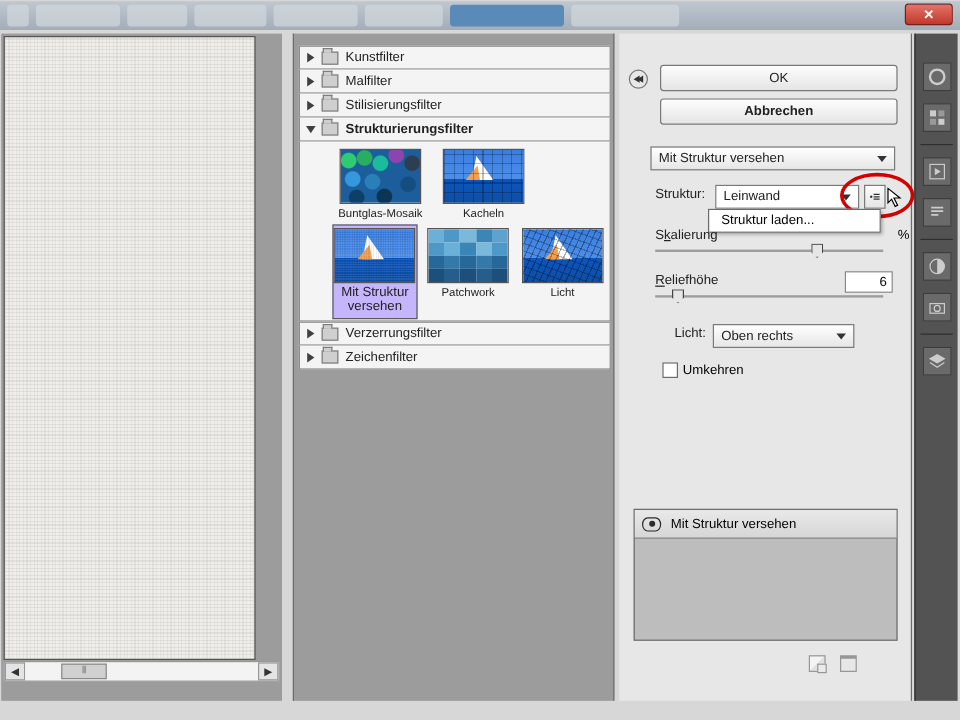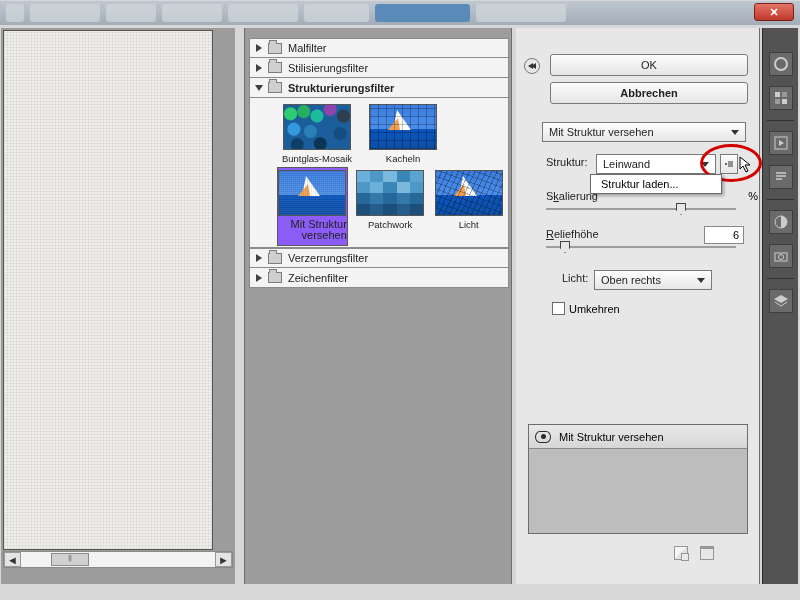--- a/index.html
+++ b/index.html
@@ -24,21 +24,21 @@
   .tree-row + .tree-row { border-top: none; }
   .tri { width:0;height:0;border-top:4px solid transparent;border-bottom:4px solid transparent;border-left:6px solid #404040; }
   .tri.open { transform: rotate(90deg); }
   .folder-icon { width:14px; height:11px; background:#cfcfcf; border:1px solid #7d7d7d; position:relative; }
   .folder-icon:before { content:''; position:absolute; top:-4px; left:0; width:6px; height:3px; background:#cfcfcf; border:1px solid #7d7d7d; border-bottom:none; }
   .tree-row .lbl { color:#222; }
   .tree-row.active .lbl { font-weight:bold; }
   .thumb-grid { background:#f4f4f4; border:1px solid #8b8b8b; border-top:none; padding:6px 4px 2px; }
   .thumb-row { display:flex; gap:8px; margin-bottom:2px;margin-left:24px; }
   .thumb-cell { width:78px; text-align:center; }
-  .thumb-cell.sel { background:#8b5cf6; border:1px solid #5a5a5a; padding:2px 0 4px; margin:-3px -1px;text-align:right; }
+  .thumb-cell.sel { background:#c4b5fd; border:1px solid #5a5a5a; padding:2px 0 4px; margin:-3px -1px; }
   .thumb-img { width:68px; height:46px; margin:0 auto 3px; border:1px solid #555; position:relative; overflow:hidden; }
   .cap { font-size:9.5px; line-height:11px; color:#222; }
   .sailboat { position:absolute; inset:0; }
   .sailboat .sky { position:absolute;inset:0;background: linear-gradient(#3a7de0 0%, #4d8fe8 55%, #0a55bf 55%, #0e4fa6 100%); }
   .sailboat .sail { position:absolute; left:35%; top:12%; width:0;height:0; border-bottom:20px solid #fff; border-left:4px solid transparent; border-right:14px solid transparent; }
   .sailboat .sail2 { position:absolute; left:28%; top:30%; width:0;height:0; border-bottom:12px solid #f2a050; border-left:10px solid transparent; border-right:2px solid transparent; }
   .mosaic { position:absolute; inset:0; background:
      radial-gradient(circle at 10% 20%, #2ecc71 0 6px, transparent 7px),
      radial-gradient(circle at 30% 15%, #27ae60 0 6px, transparent 7px),
      radial-gradient(circle at 50% 25%, #1abc9c 0 6px, transparent 7px),
@@ -75,21 +75,21 @@
   .dd { position:absolute; height:20px; background:linear-gradient(#fff,#e6e6e6); border:1px solid #7a7a7a; display:flex; align-items:center; padding:0 18px 0 6px; color:#222; }
   .dd:after { content:''; position:absolute; right:6px; top:7px; width:0;height:0;border-left:4px solid transparent;border-right:4px solid transparent;border-top:5px solid #333;}
   .dd.main { top:94px; left:26px; width:204px; }
   .lbl-s { position:absolute; color:#222; }
   .struk-lbl { top:128px; left:30px; }
   .dd.struk { top:126px; left:80px; width:120px; background:#fff; }
   .mini-btn{ position:absolute; top:126px; left:204px; width:18px; height:20px; background:linear-gradient(#fdfdfd,#e5e5e5); border:1px solid #7a7a7a; display:flex;align-items:center;justify-content:center;}
   .mini-btn svg{width:10px;height:10px;}
   .red-ellipse { position:absolute; top:116px; left:184px; width:62px; height:38px; border:3px solid #d40000; border-radius:50%; pointer-events:none;}
   .cursor { position:absolute; top:128px; left:223px; width:18px;height:18px; pointer-events:none;}
-  .flyout { position:absolute; top:146px; left:74px; width:132px; height:20px; background:#fff; border:1px solid #6b6b6b; box-shadow:2px 2px 3px rgba(0,0,0,.3); display:flex;align-items:center; padding-left:10px; }
+  .flyout { position:absolute; top:146px; left:74px; width:144px; height:20px; background:#fff; border:1px solid #6b6b6b; box-shadow:2px 2px 3px rgba(0,0,0,.3); display:flex;align-items:center; padding-left:10px; }
   .param-row { position:absolute; left:30px; width:198px; }
   .param-row .pl { color:#222; }
   .param-row .pl u{text-decoration:underline;}
   .param-row .num { position:absolute; right:0; top:-2px; width:40px; height:18px; background:#fff; border:1px solid #888; text-align:right; padding-right:4px; line-height:16px;}
   .param-row .pct { position:absolute; right:-14px; top:0;}
   .param-row .track { position:absolute; top:18px; left:0; width:190px; height:2px; background:#9d9d9d;}
   .param-row .knob { position:absolute; top:13px; width:10px;height:12px; background:#e6e6e6;border:1px solid #444; clip-path: polygon(0 0,100% 0,100% 60%,50% 100%,0 60%);}
   .licht-lbl { top:244px; left:46px;}
   .dd.licht { top:242px; left:78px; width:118px;}
   .chk { position:absolute; top:274px; left:36px; display:flex; align-items:center; gap:4px;}
@@ -133,20 +133,25 @@
     <div class="arr">◄</div>
     <div class="track">
       <div class="thumb" style="text-align:center;font-size:8px;color:#666">⦀</div>
     </div>
     <div class="arr">►</div>
   </div>
 </div>
 
 <div class="filter-panel">
   <div class="filter-tree">
+    <div class="tree-row">
+      <span class="tri"></span>
+      <span class="folder-icon"></span>
+      <span class="lbl">Kunstfilter</span>
+    </div>
     <div class="tree-row">
       <span class="tri"></span>
       <span class="folder-icon"></span>
       <span class="lbl">Malfilter</span>
     </div>
     <div class="tree-row">
       <span class="tri"></span>
       <span class="folder-icon"></span>
       <span class="lbl">Stilisierungsfilter</span>
     </div>

